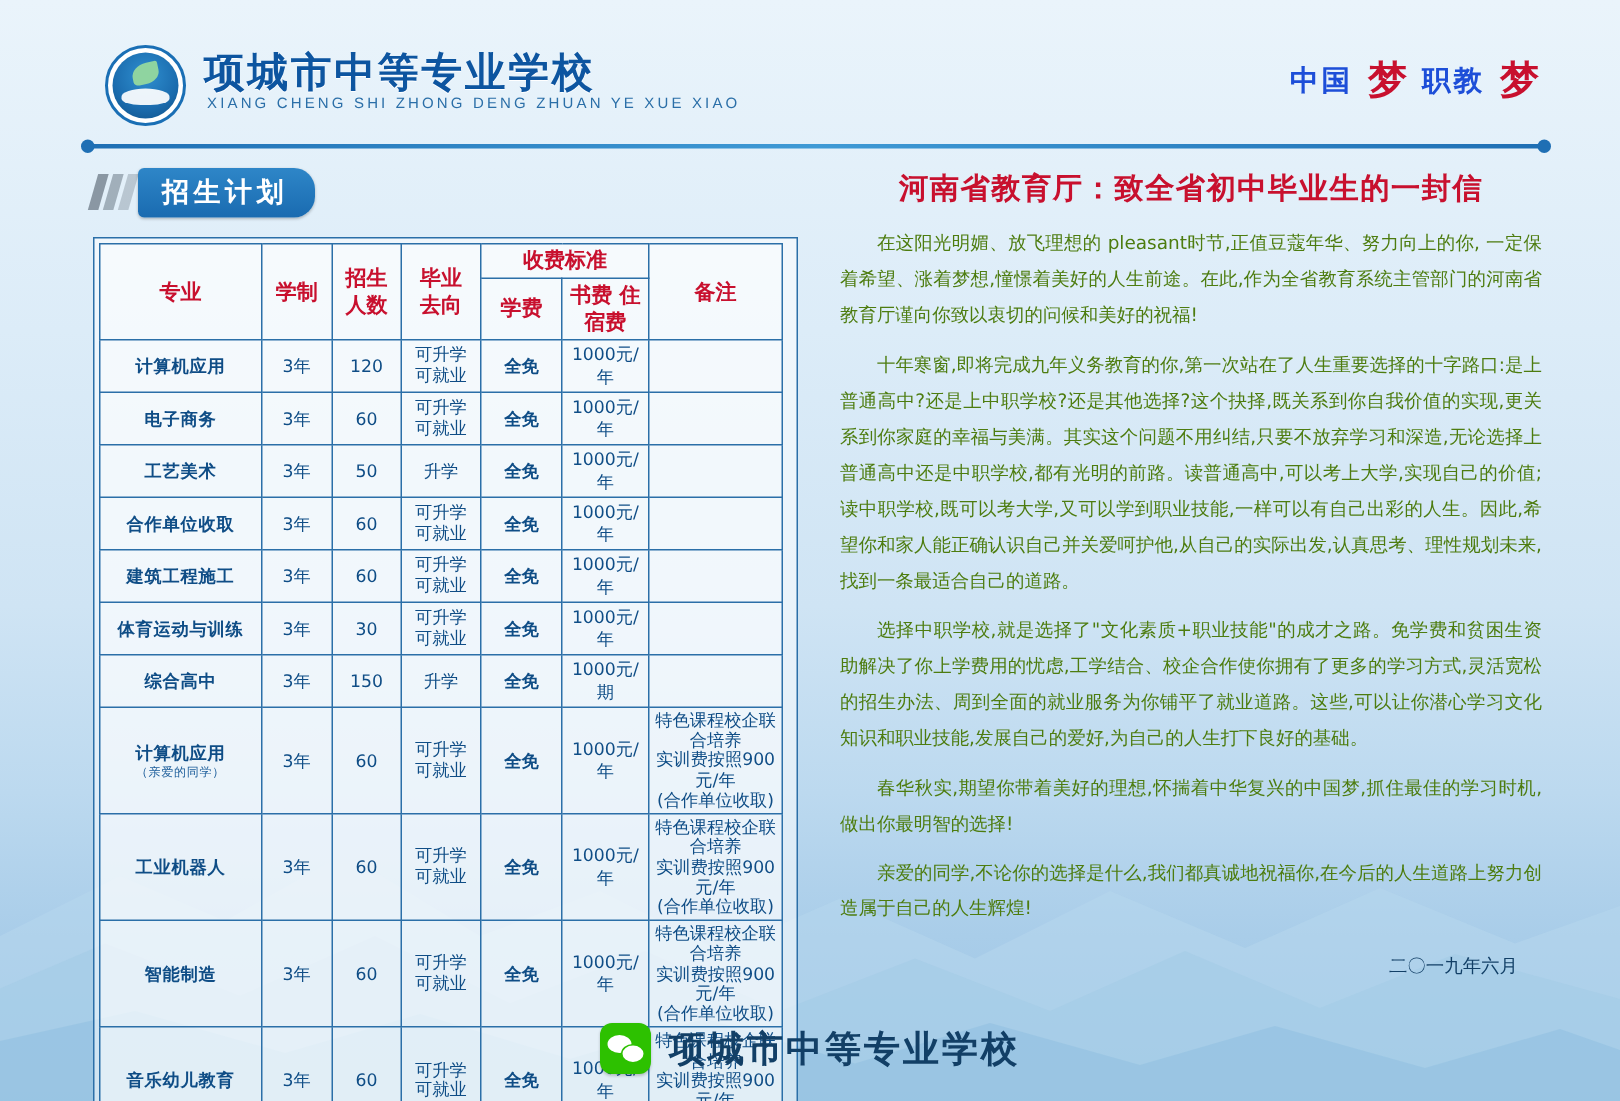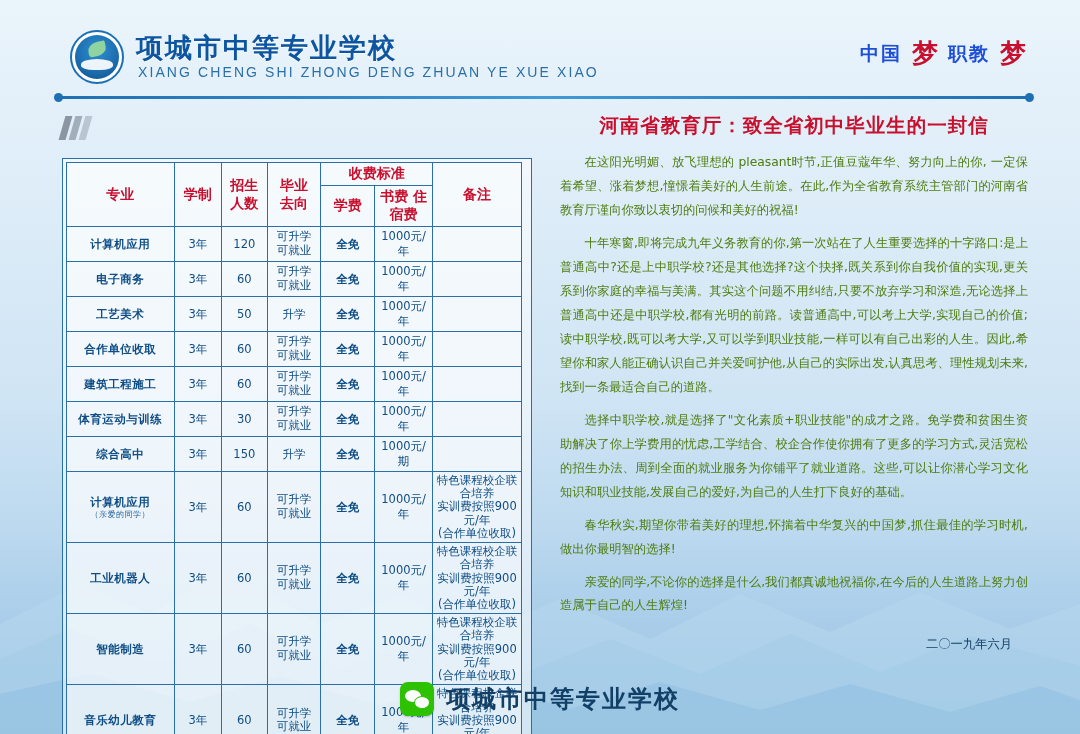--- a/index.html
+++ b/index.html
@@ -57,21 +57,21 @@
   .school-name {
     position: absolute; left: 76px; top: 2px;
     font-size: 27px; font-weight: bold; letter-spacing: 2px;
     color: #0d55a0;
     font-family: "DejaVu Sans", "Liberation Sans", sans-serif;
     text-shadow: 0 1px 0 #ffffff;
     white-space: nowrap;
   }
   .school-pinyin {
     position: absolute; left: 78px; top: 36px;
-    font-size: 14px; letter-spacing: 2.1px; color: #2b6fa8;
+    font-size: 10px; letter-spacing: 2.1px; color: #2b6fa8;
     white-space: nowrap;
   }
   .slogan {
     position: absolute; right: 2px; top: 8px;
     display: flex; align-items: center; gap: 10px;
     white-space: nowrap;
   }
   .slogan-text {
     font-size: 19px; color: #1d4ed8; font-weight: bold; letter-spacing: 2px;
   }
@@ -254,20 +254,21 @@
     <span class="rule-dot r"></span>
   </div>
 
   <div class="left-col">
     <div class="section-banner">
       <span class="banner-bars">
           <i></i>
           <i></i>
           <i></i>
         </span>
+      <span class="banner-pill">招生计划</span>
     </div>
 
     <div class="table-wrap">
       <table class="plan">
         <thead>
           <tr>
             <th class="col-major" rowspan="2">专业</th>
             <th class="col-years" rowspan="2">学制</th>
             <th class="col-count" rowspan="2">招生<br>人数</th>
             <th class="col-dest" rowspan="2">毕业<br>去向</th>

